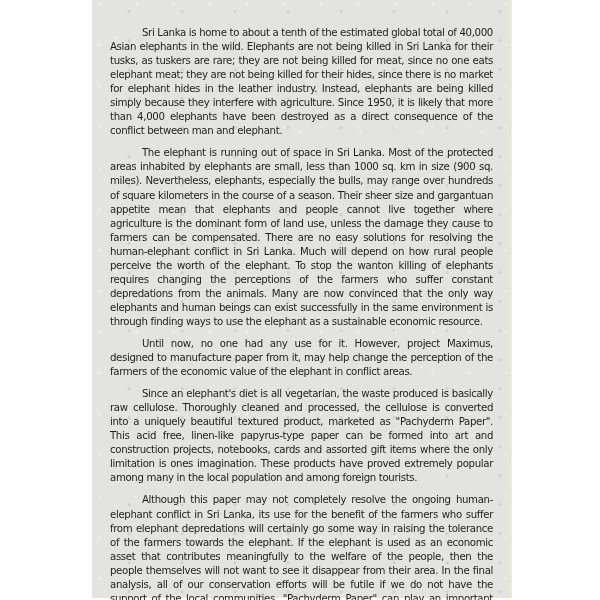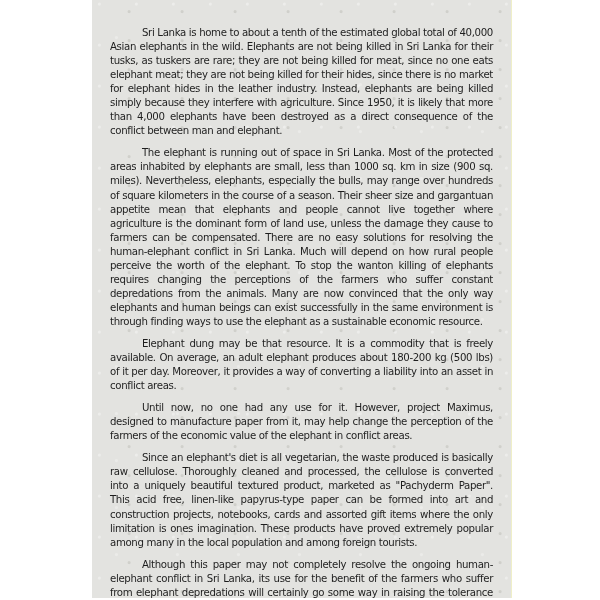--- a/index.html
+++ b/index.html
@@ -22,17 +22,16 @@
   }
   .text p { margin:8px; text-align:justify; text-indent:32px; }
 </style>
 </head>
 <body>
 
 <div class="paper"></div>
 <div class="text">
   <p>Sri Lanka is home to about a tenth of the estimated global total of 40,000 Asian elephants in the wild.  Elephants are not being killed in Sri Lanka for their tusks, as tuskers are rare; they are not being killed for meat, since no one eats elephant meat; they are not being killed for their hides, since there is no market for elephant hides in the leather industry.  Instead, elephants are being killed simply because they interfere with agriculture.  Since 1950, it is likely that more than 4,000 elephants have been destroyed as a direct consequence of the conflict between man and elephant.</p>
   <p>The elephant is running out of space in Sri Lanka.  Most of the protected areas inhabited by elephants are small, less than 1000 sq. km in size (900 sq. miles). Nevertheless, elephants, especially the bulls, may range over hundreds of square kilometers in the course of a season.  Their sheer size and gargantuan appetite mean that elephants and people cannot live together where agriculture is the dominant form of land use, unless the damage they cause to farmers can be compensated.  There are no easy solutions for resolving the human-elephant conflict in Sri Lanka.  Much will depend on how rural people perceive the worth of the elephant.  To stop the wanton killing of elephants requires changing the perceptions of the farmers who suffer constant depredations from the animals.  Many are now convinced that the only way elephants and human beings can exist successfully in the same environment is through finding ways to use the elephant as a sustainable economic resource.</p>
-  <p>Elephant dung may be that resource.  It is a commodity that is freely available. On average, an adult elephant produces about 180-200 kg (500 lbs) of it per day. Moreover, it provides a way of converting a liability into an asset in conflict areas.</p>
   <p>Until now, no one had any use for it.  However, project Maximus, designed to manufacture paper from it, may help change the perception of the farmers of the economic value of the elephant in conflict areas.</p>
   <p>Since an elephant's diet is all vegetarian, the waste produced is basically raw cellulose.  Thoroughly cleaned and processed, the cellulose is converted into a uniquely beautiful textured product, marketed as "Pachyderm Paper".  This acid free, linen-like papyrus-type paper can be formed into art and construction projects, notebooks, cards and assorted gift items where the only limitation is ones imagination.  These products have proved extremely popular among many in the local population and among foreign tourists.</p>
   <p>Although this paper may not completely resolve the ongoing human-elephant conflict in Sri Lanka, its use for the benefit of the farmers who suffer from elephant depredations will certainly go some way in raising the tolerance of the farmers towards the elephant.  If the elephant is used as an economic asset that contributes meaningfully to the welfare of the people, then the people themselves will not want to see it disappear from their area.  In the final analysis, all of our conservation efforts will be futile if we do not have the support of the local communities.  "Pachyderm Paper" can play an important role in the conservation of its provider.</p>
 </div>
 
 </body></html>

